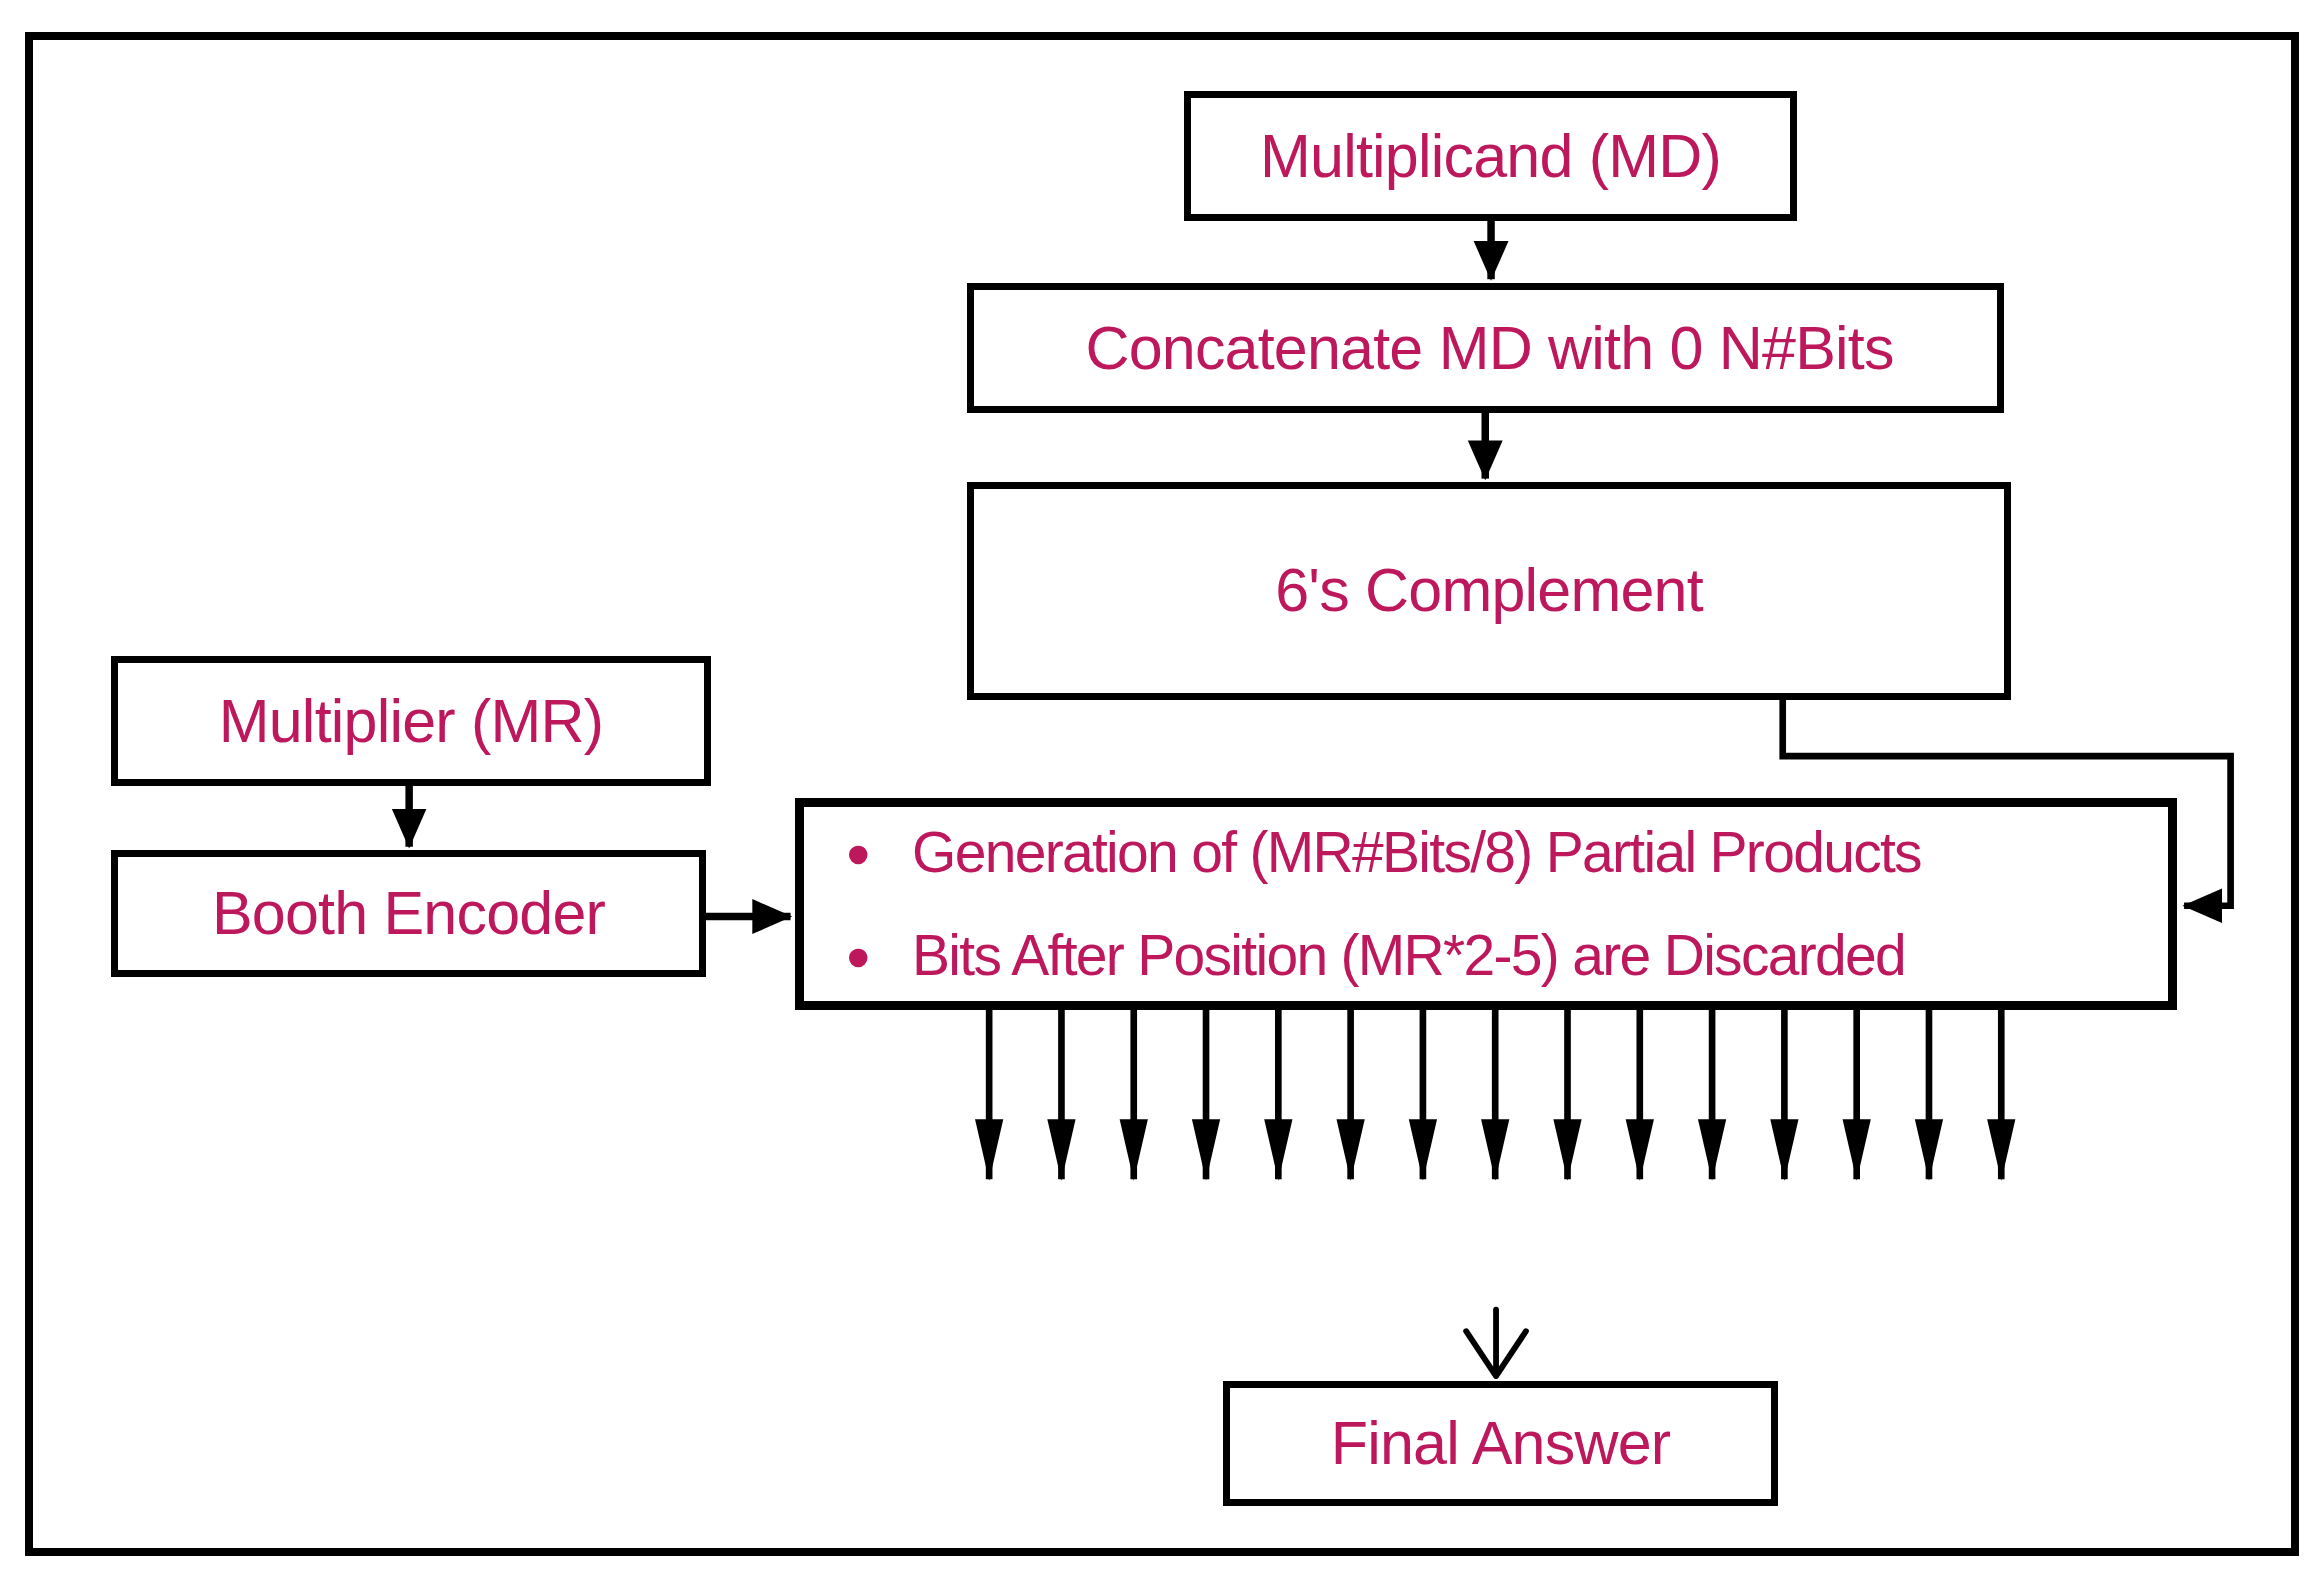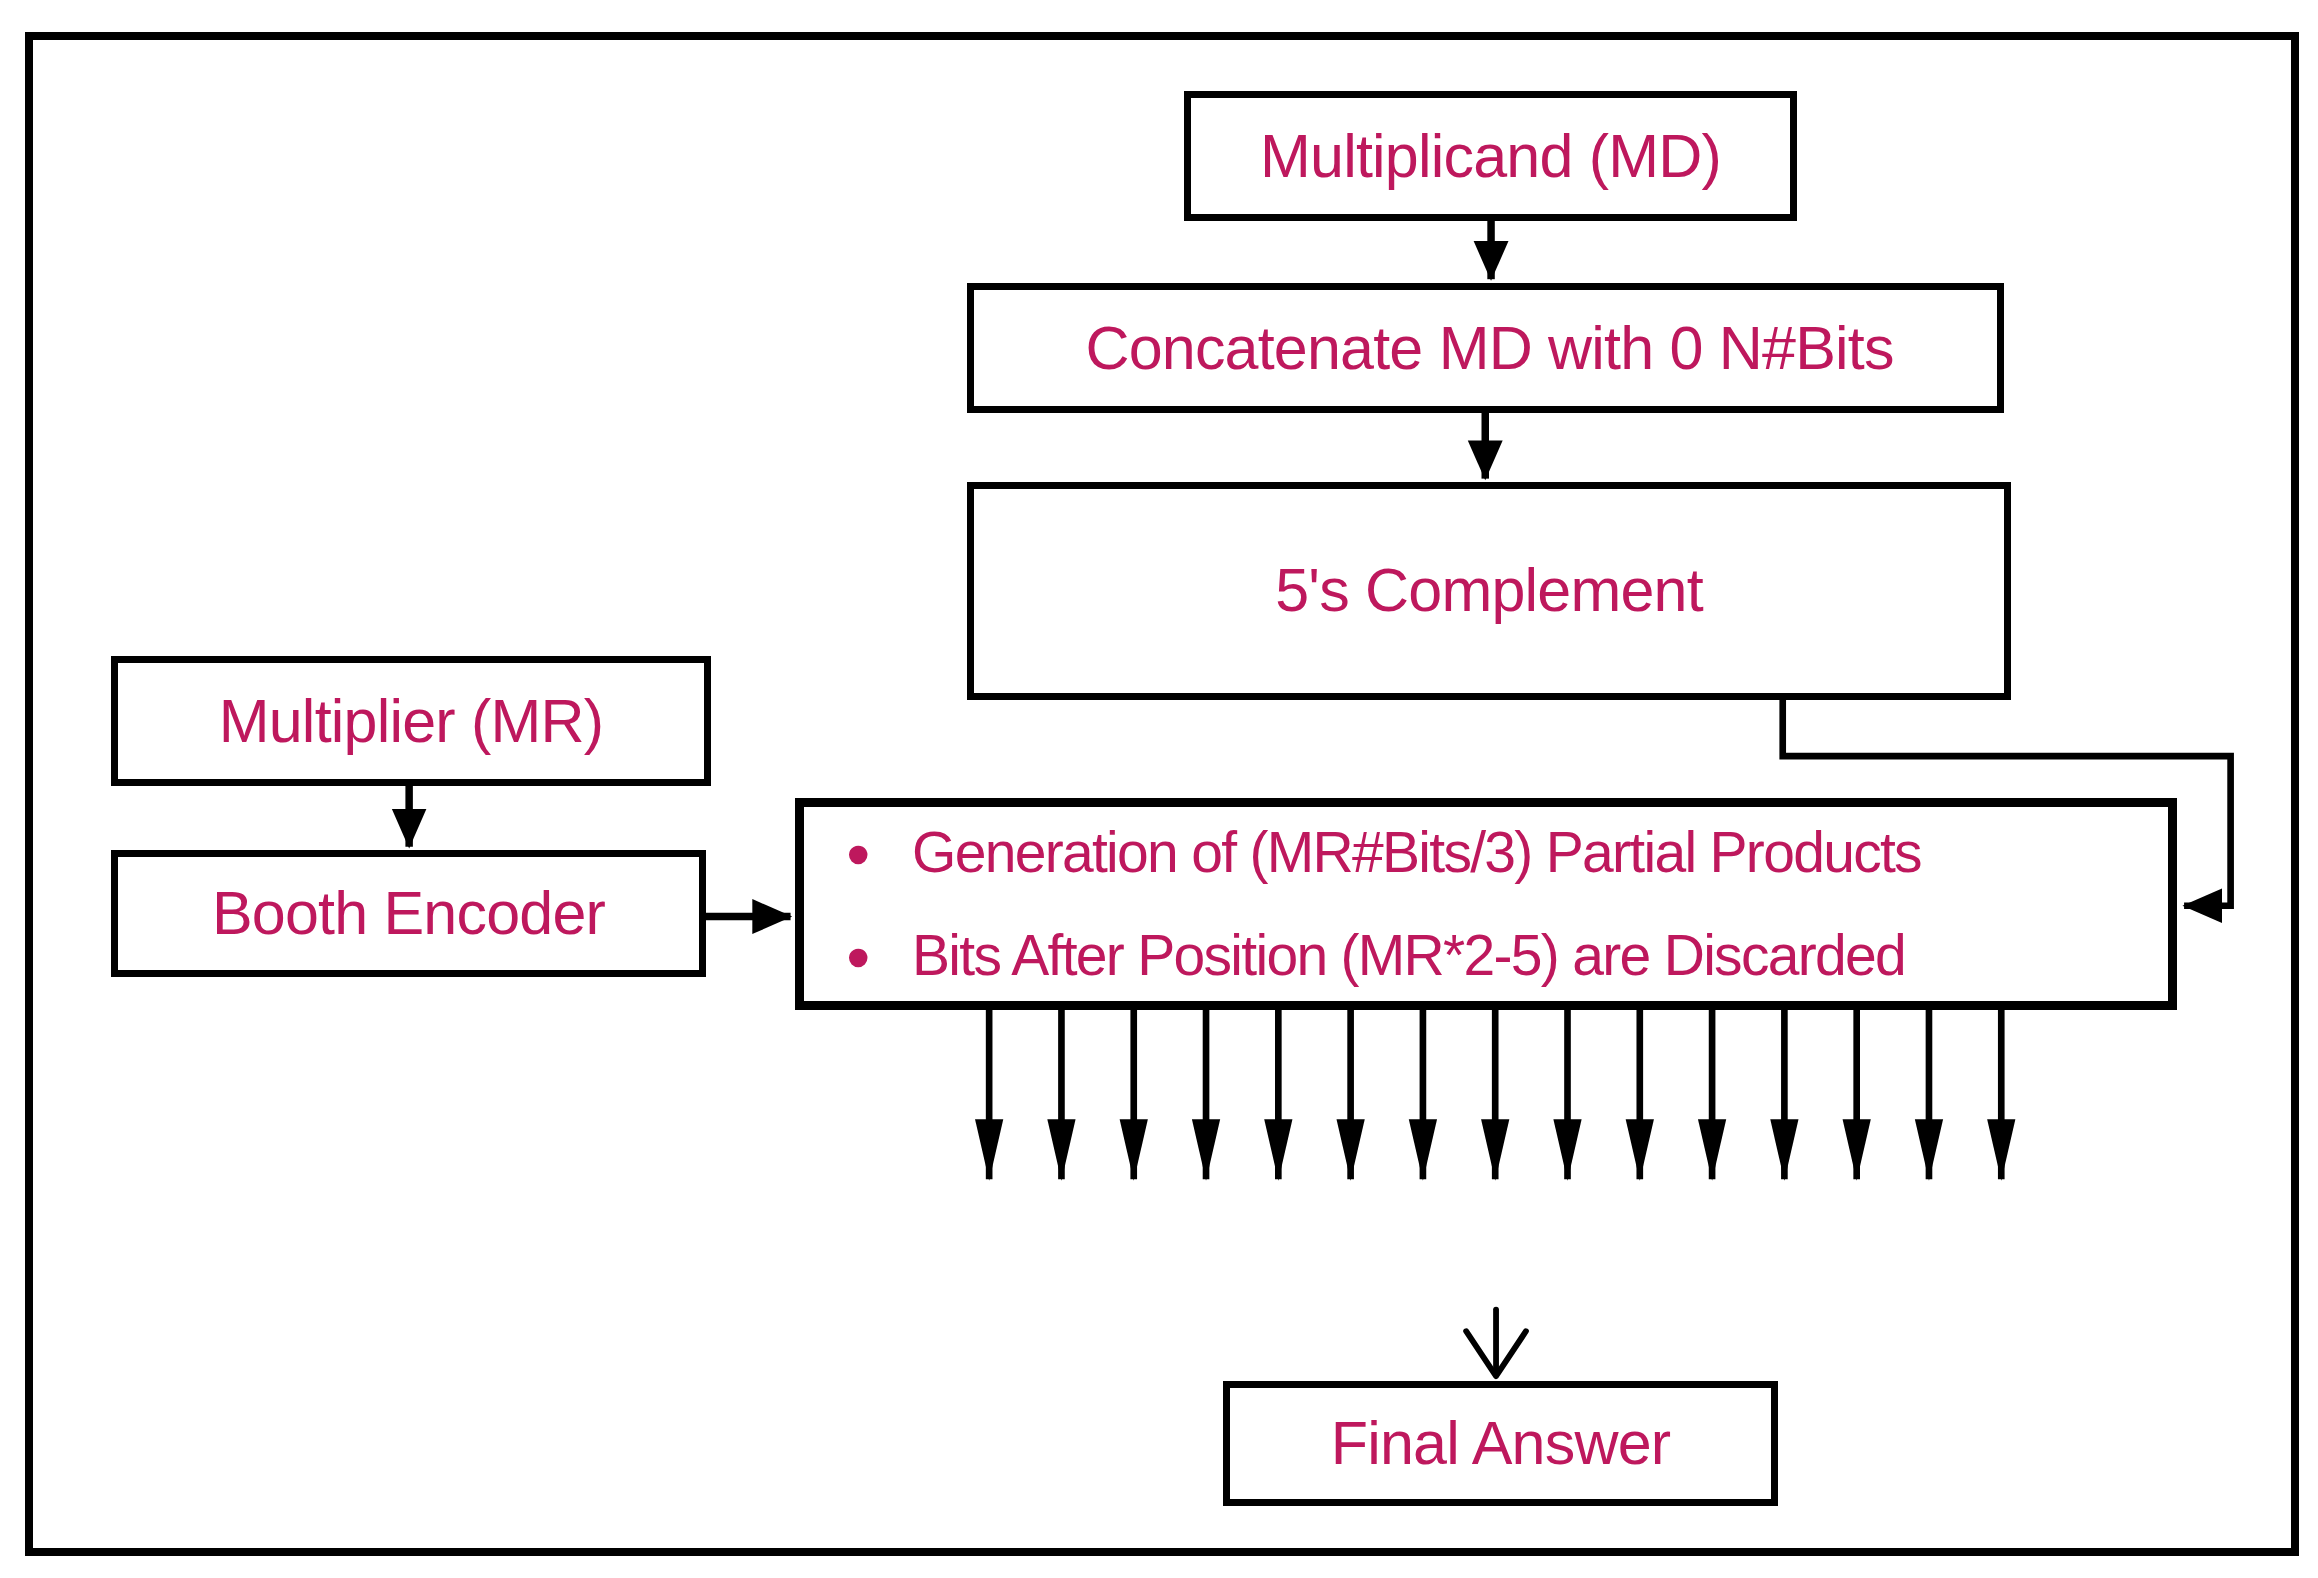--- a/index.html
+++ b/index.html
@@ -90,35 +90,35 @@
 
   <div class="node node-multiplicand">
     <span>Multiplicand (MD)</span>
   </div>
 
   <div class="node node-concatenate">
     <span>Concatenate MD with 0 N#Bits</span>
   </div>
 
   <div class="node node-twos">
-    <span>5's Complement</span>
+    <span>6's Complement</span>
   </div>
 
   <div class="node node-multiplier">
     <span>Multiplier (MR)</span>
   </div>
 
   <div class="node node-booth">
     <span>Booth Encoder</span>
   </div>
 
   <div class="node node-partials">
     <div class="bullet-row">
       <span class="bullet-dot">●</span>
-      <span>Generation of (MR#Bits/3) Partial Products</span>
+      <span>Generation of (MR#Bits/8) Partial Products</span>
     </div>
     <div class="bullet-row">
       <span class="bullet-dot">●</span>
       <span>Bits After Position (MR*2-5) are Discarded</span>
     </div>
   </div>
 
 
   <div class="node node-final">
     <span>Final Answer</span>

